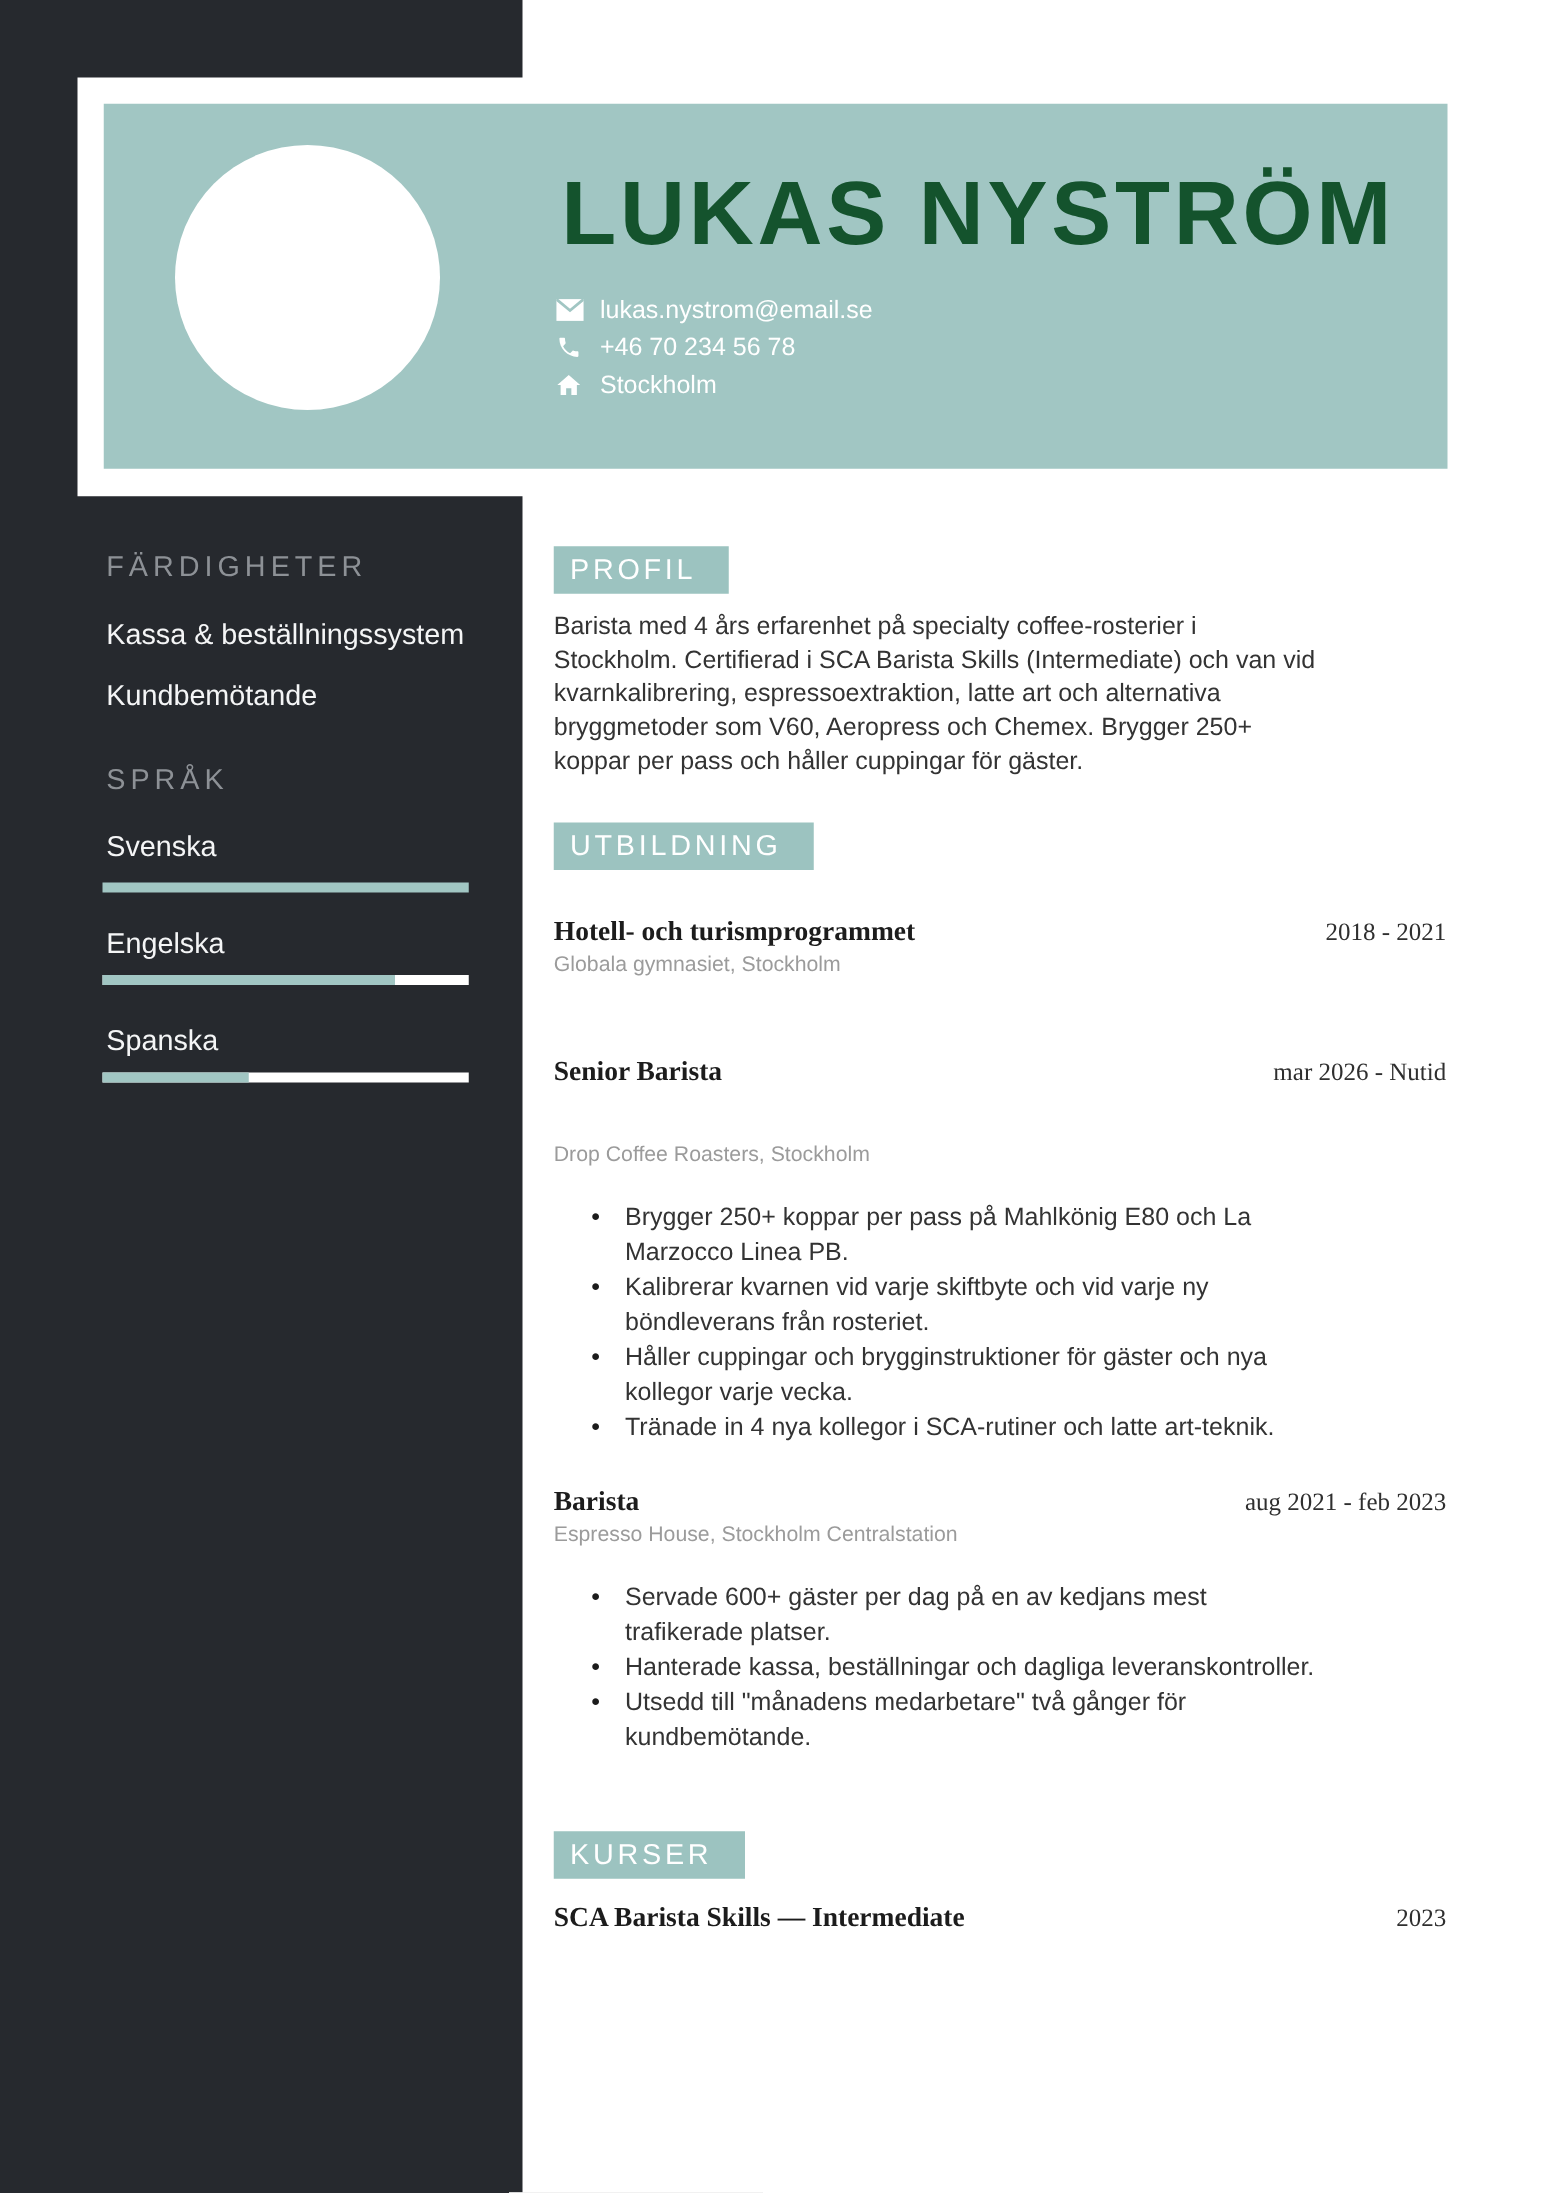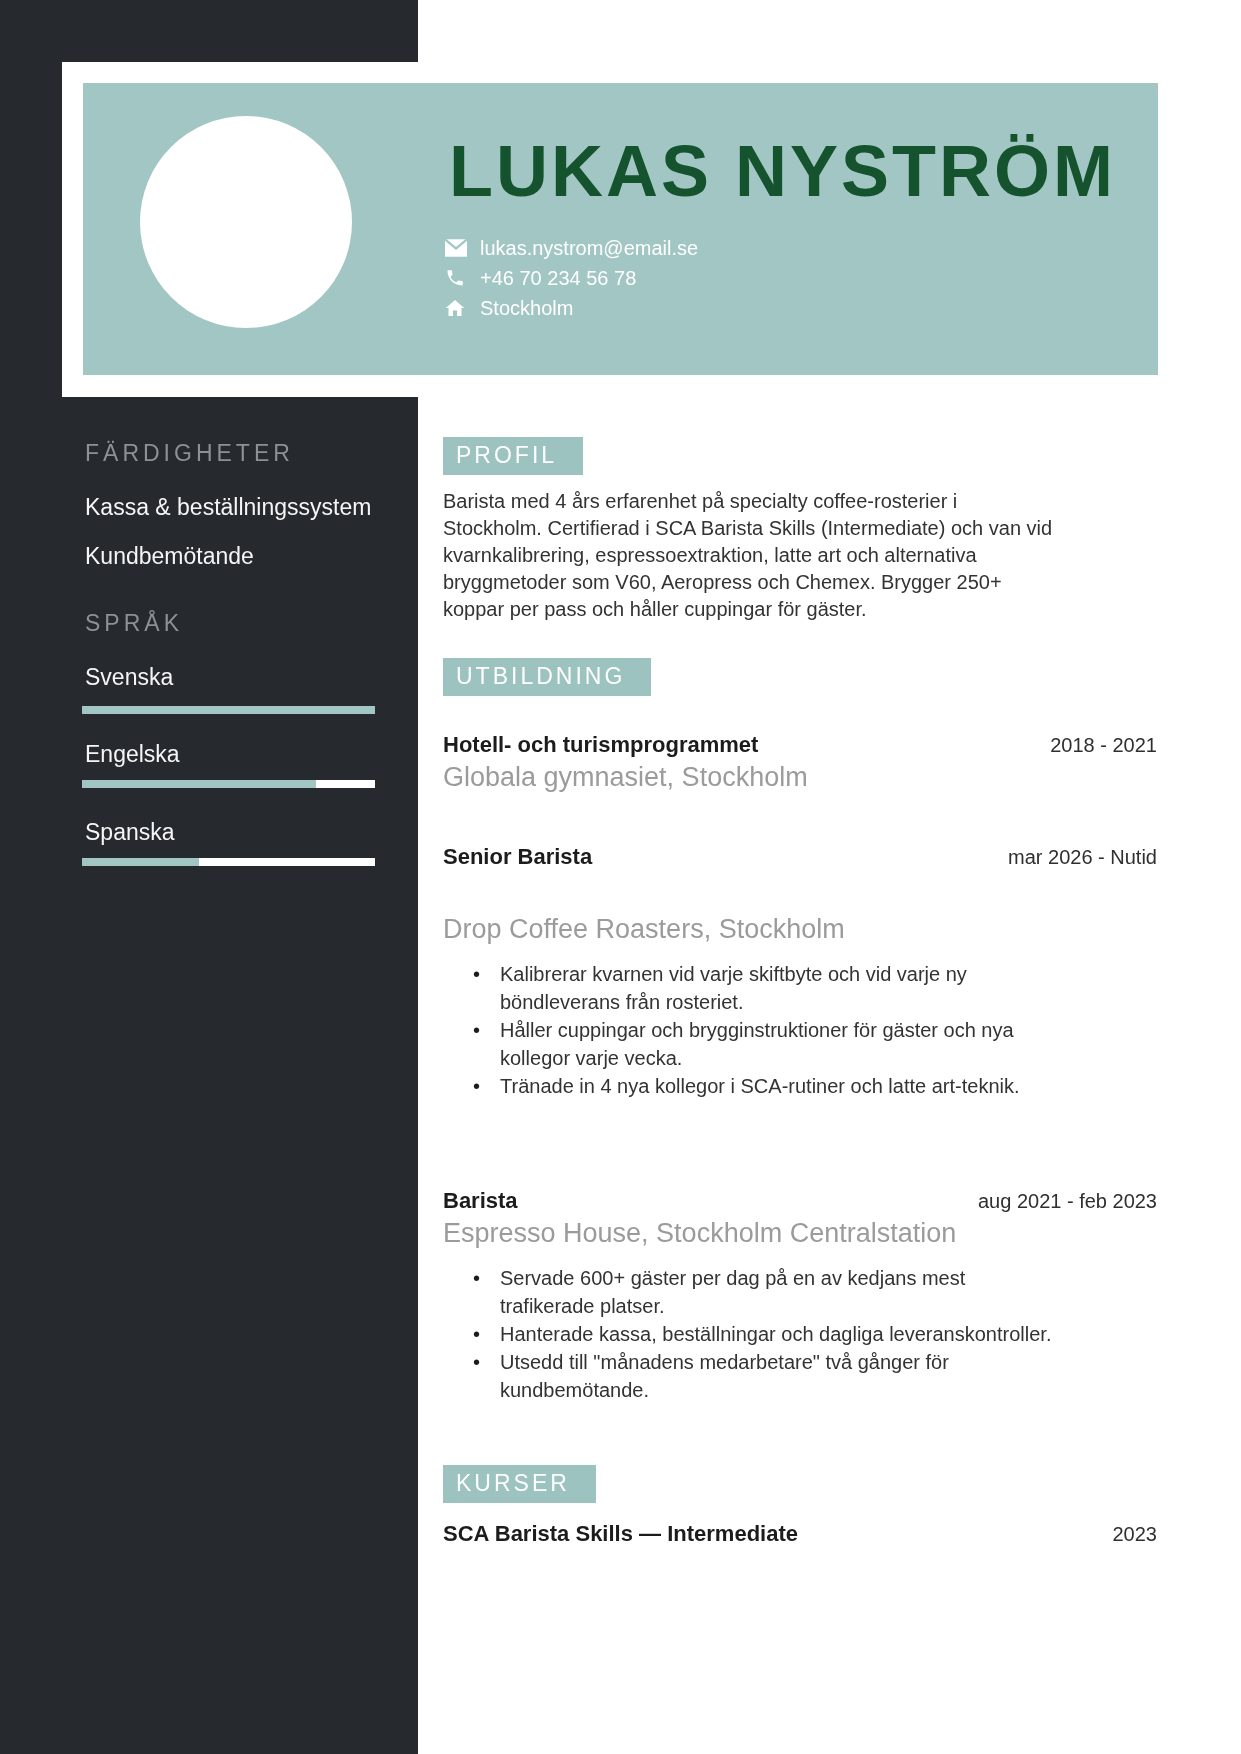--- a/index.html
+++ b/index.html
@@ -65,27 +65,27 @@
     font-size:23px;letter-spacing:3px;
     padding:5px 26px 6px 13px;white-space:nowrap;
   }
   .profile-text{
     position:absolute;left:443px;top:488px;width:714px;
     font-size:20px;line-height:27px;color:#333333;
     white-space:pre-line;
   }
   .row-head{
     position:absolute;left:443px;width:714px;
-    display:flex;justify-content:space-between;align-items:baseline;
+    display:flex;justify-content:space-between;align-items:baseline;font-family:Liberation Serif, serif;
   }
   .row-title{font-size:22px;font-weight:700;color:#1c1c1c;white-space:nowrap;}
   .row-date{font-size:20px;color:#2f2f2f;white-space:nowrap;}
   .row-sub{
     position:absolute;left:443px;width:714px;
-    font-size:27px;color:#9b9b9b;white-space:nowrap;
+    font-size:17px;color:#9b9b9b;white-space:nowrap;
   }
   ul.bullets{
     position:absolute;left:443px;width:714px;
     list-style:none;margin:0;padding:0;
     font-size:20px;line-height:28px;color:#333333;
   }
   ul.bullets li{
     position:relative;padding-left:57px;white-space:pre-line;
   }
   ul.bullets li::before{
@@ -171,20 +171,22 @@
   <div class="row-sub" style="top:762px">Globala gymnasiet, Stockholm</div>
 
 
   <div class="row-head" style="top:844px">
     <span class="row-title">Senior Barista</span>
     <span class="row-date">mar 2026 - Nutid</span>
   </div>
   <div class="row-sub" style="top:914px">Drop Coffee Roasters, Stockholm</div>
 
   <ul class="bullets" style="top:960px">
+    <li>Brygger 250+ koppar per pass på Mahlkönig E80 och La
+Marzocco Linea PB.</li>
     <li>Kalibrerar kvarnen vid varje skiftbyte och vid varje ny
 böndleverans från rosteriet.</li>
     <li>Håller cuppingar och brygginstruktioner för gäster och nya
 kollegor varje vecka.</li>
     <li>Tränade in 4 nya kollegor i SCA-rutiner och latte art-teknik.</li>
   </ul>
 
   <div class="row-head" style="top:1188px">
     <span class="row-title">Barista</span>
     <span class="row-date">aug 2021 - feb 2023</span>

